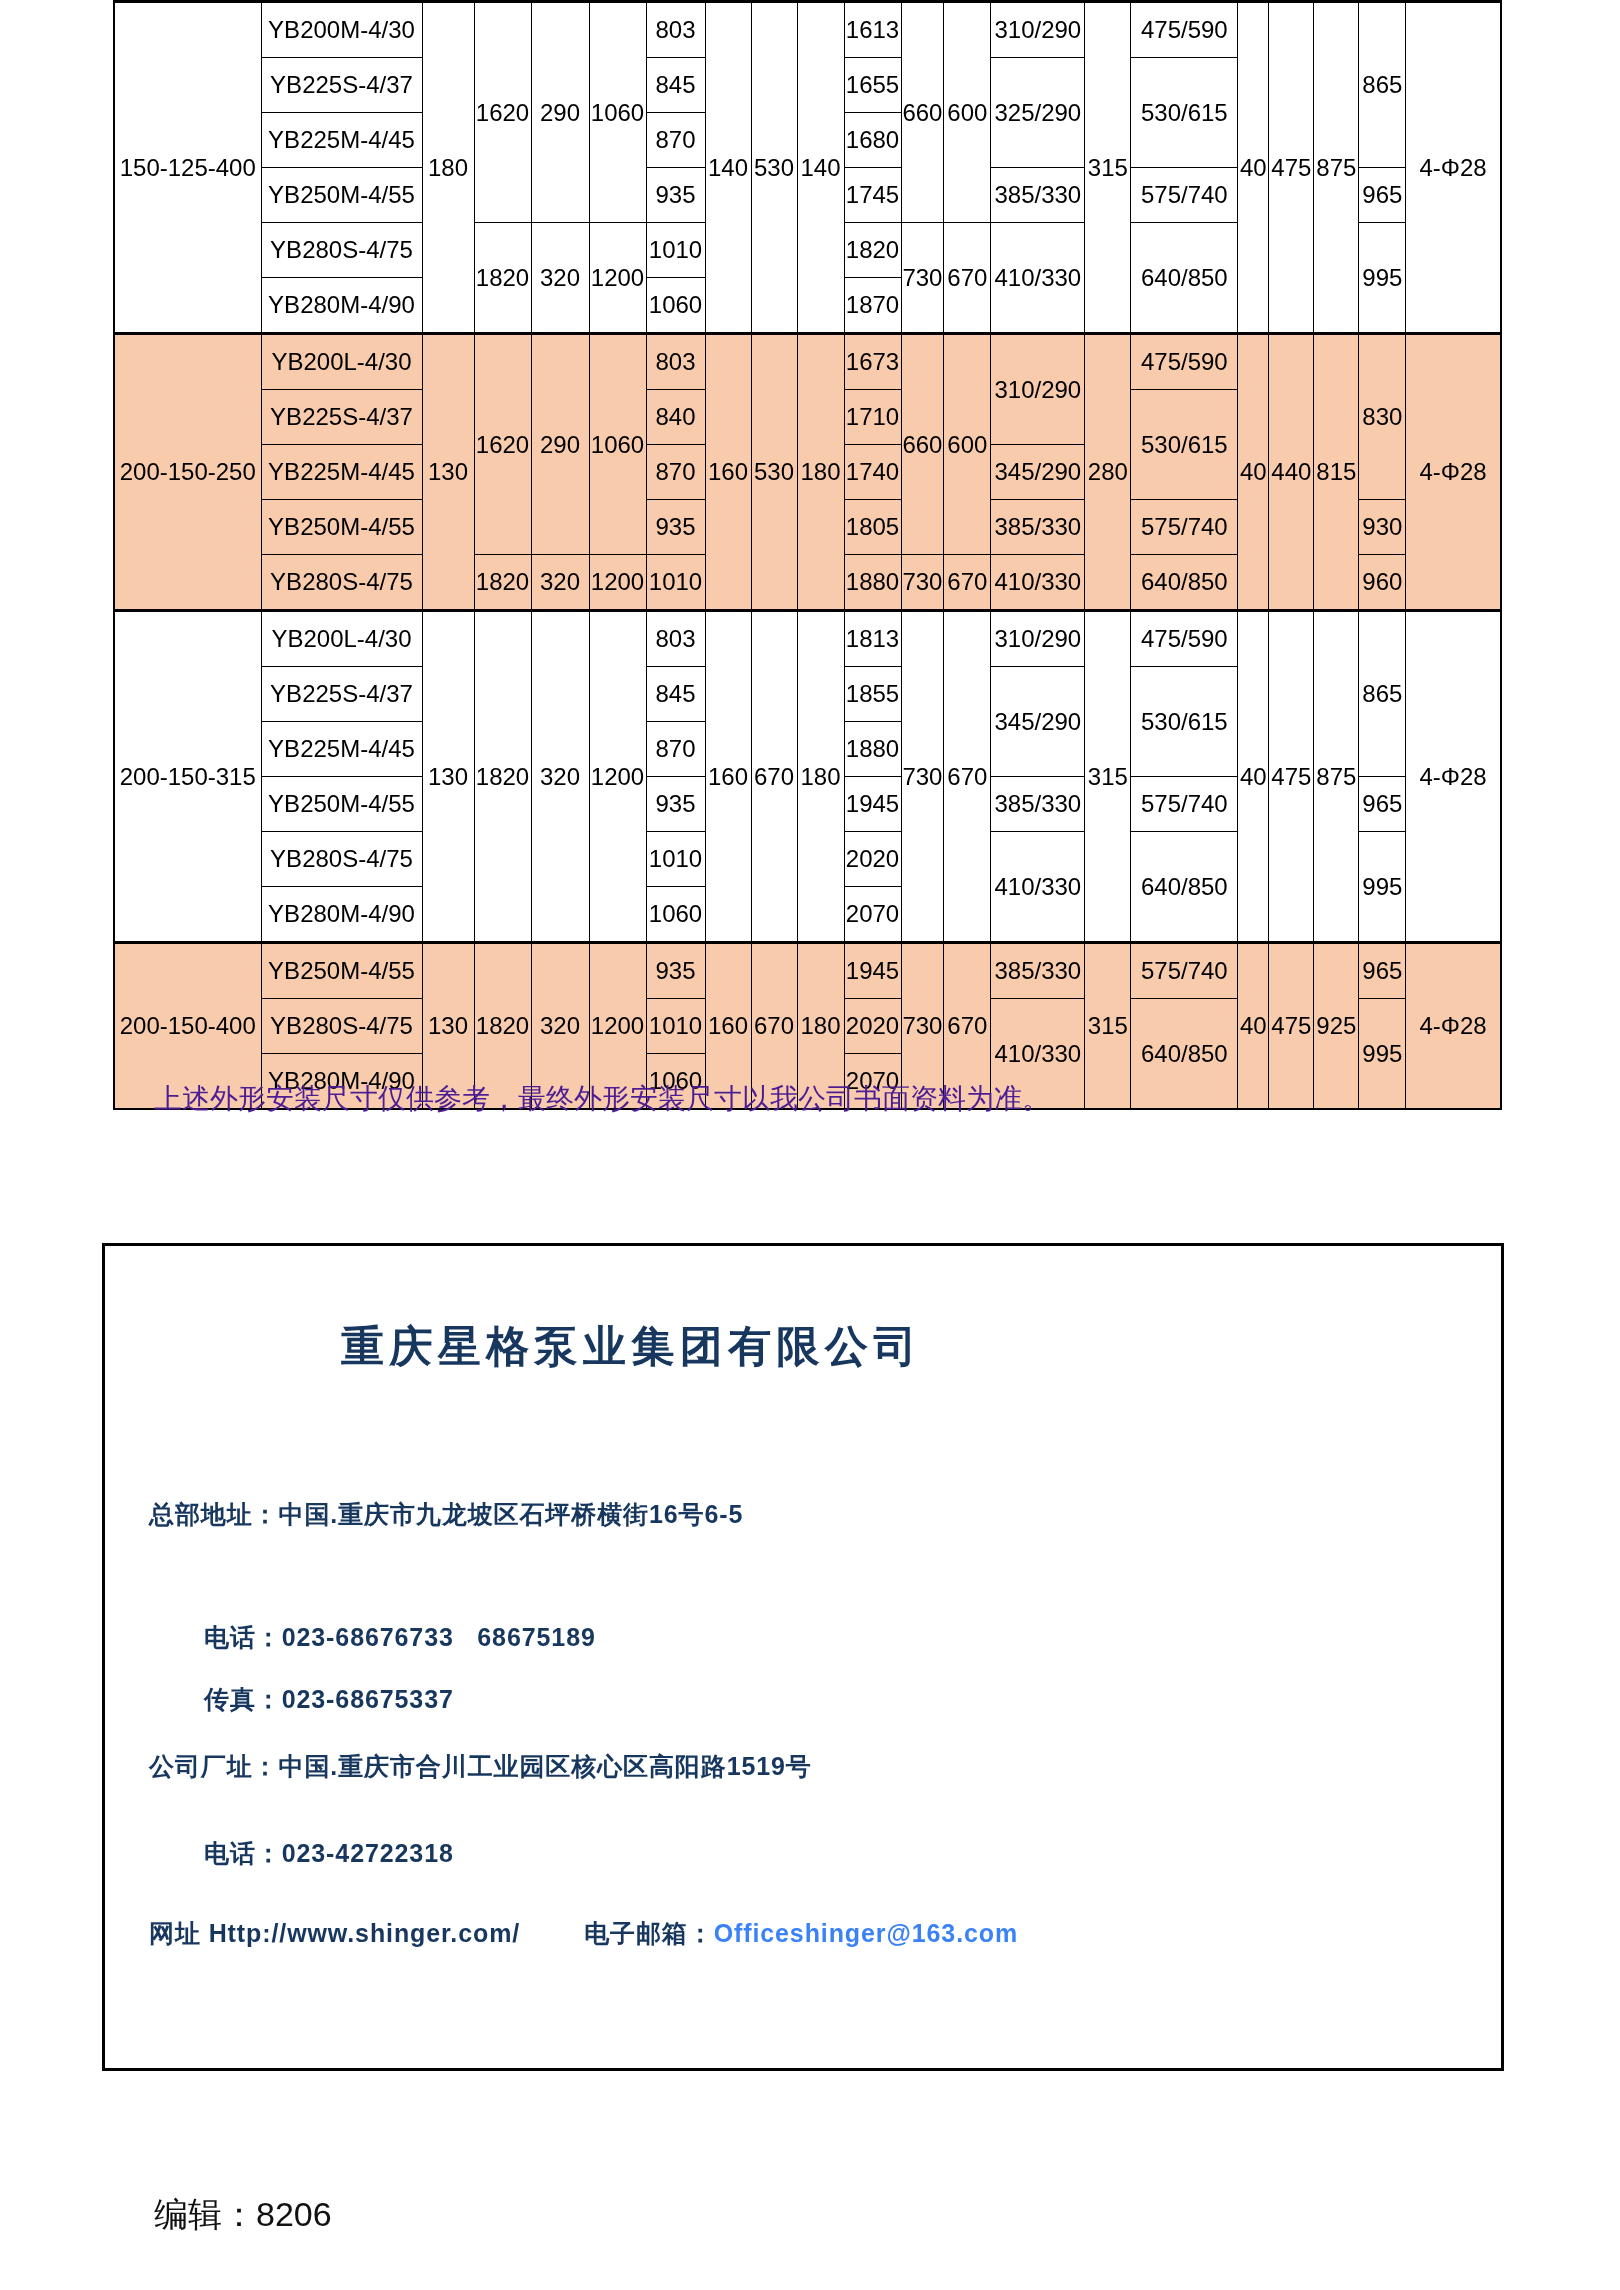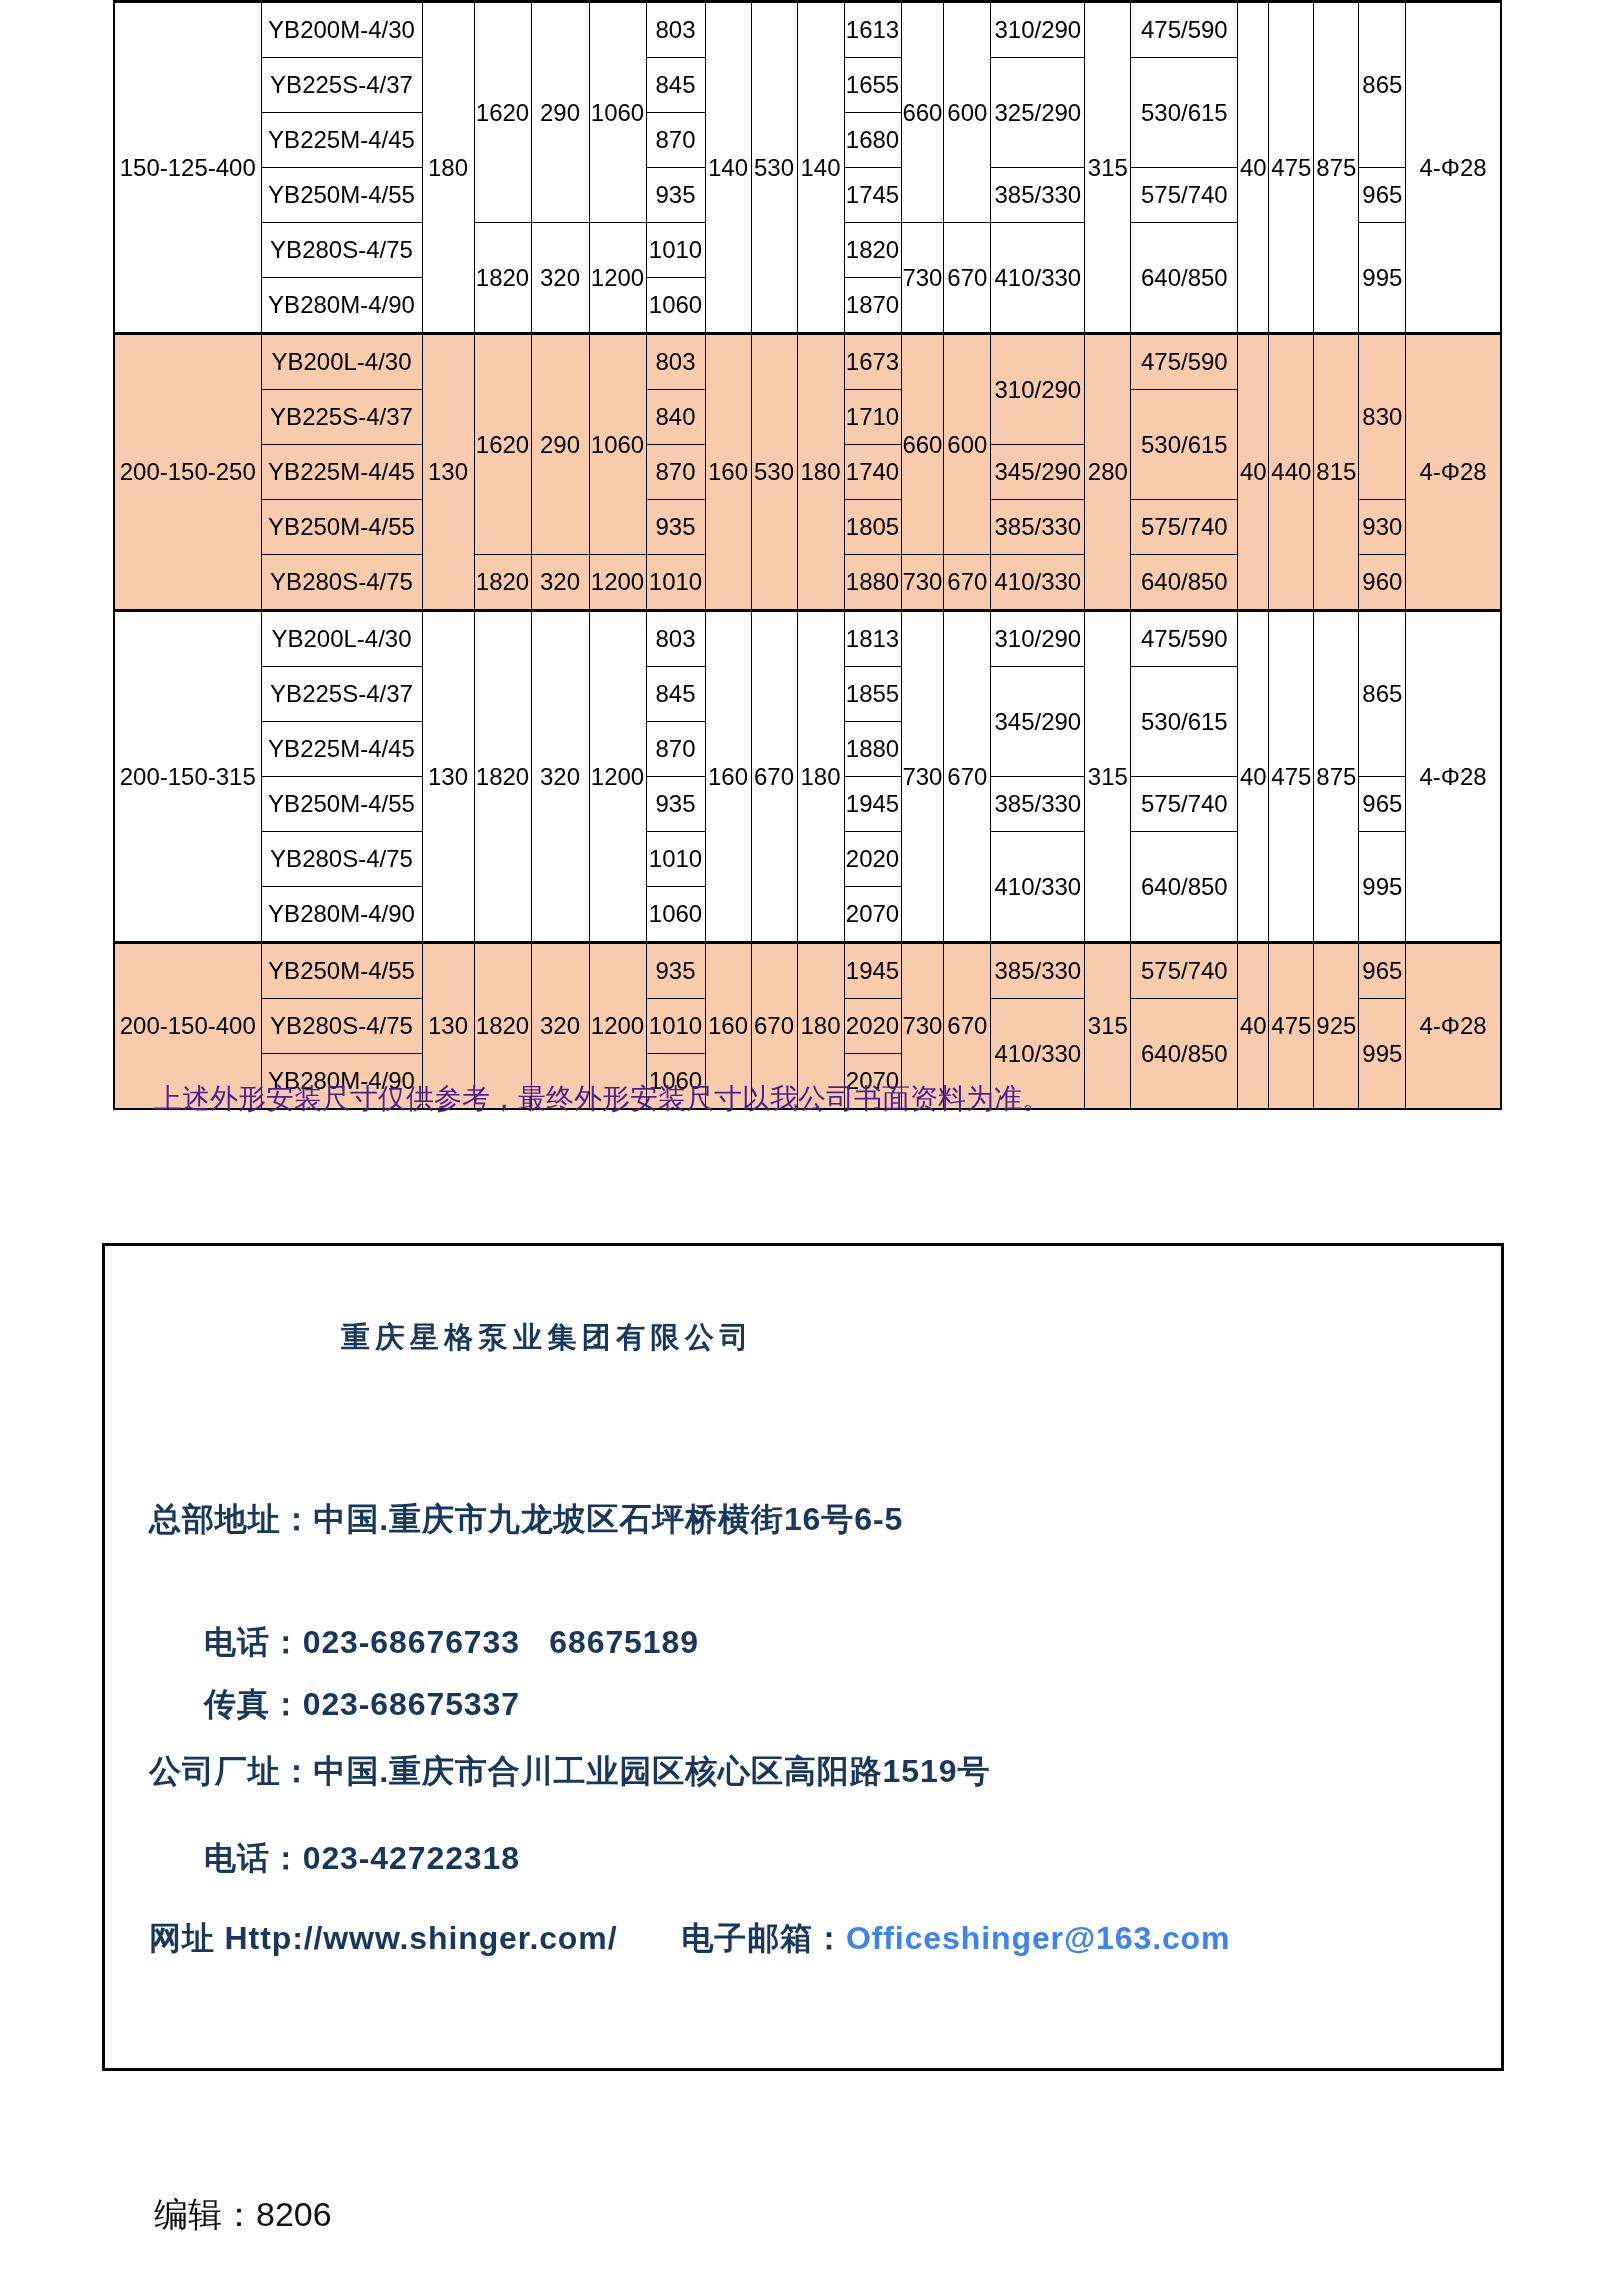--- a/index.html
+++ b/index.html
@@ -31,32 +31,32 @@
     font-family:"Liberation Serif",serif;
     font-size:28px;color:#4c1d95;white-space:pre;
   }
   
   .company-card{
     position:absolute;left:102px;top:1243px;width:1402px;height:828px;
     border:3.6px solid #000;background:#fff;box-sizing:border-box;
   }
   .company-name-cn{
     position:absolute;left:236px;top:72px;
-    font-size:29px;font-weight:bold;letter-spacing:5.4px;
+    font-size:43px;font-weight:bold;letter-spacing:5.4px;
     color:#17375E;
   }
   .company-name-en{
     position:absolute;left:236px;top:177px;
     font-family:"Liberation Mono",monospace;
     font-size:25px;font-weight:bold;letter-spacing:0.9px;
     color:#17375E;
   }
   .contact-line{
     position:absolute;
-    font-size:32px;font-weight:bold;color:#17375E;
+    font-size:25px;font-weight:bold;color:#17375E;
     white-space:pre;letter-spacing:0.9px;
   }
   .indent-1{left:44px;}
   .indent-2{left:99px;}
   .line-pos-0{top:252px;}
   .line-pos-1{top:339px;margin-top:36px;}
   .line-pos-2{top:437px;}
   .line-pos-3{top:504px;}
   .line-pos-4{top:591px;}
   .line-pos-5{top:671px;}

